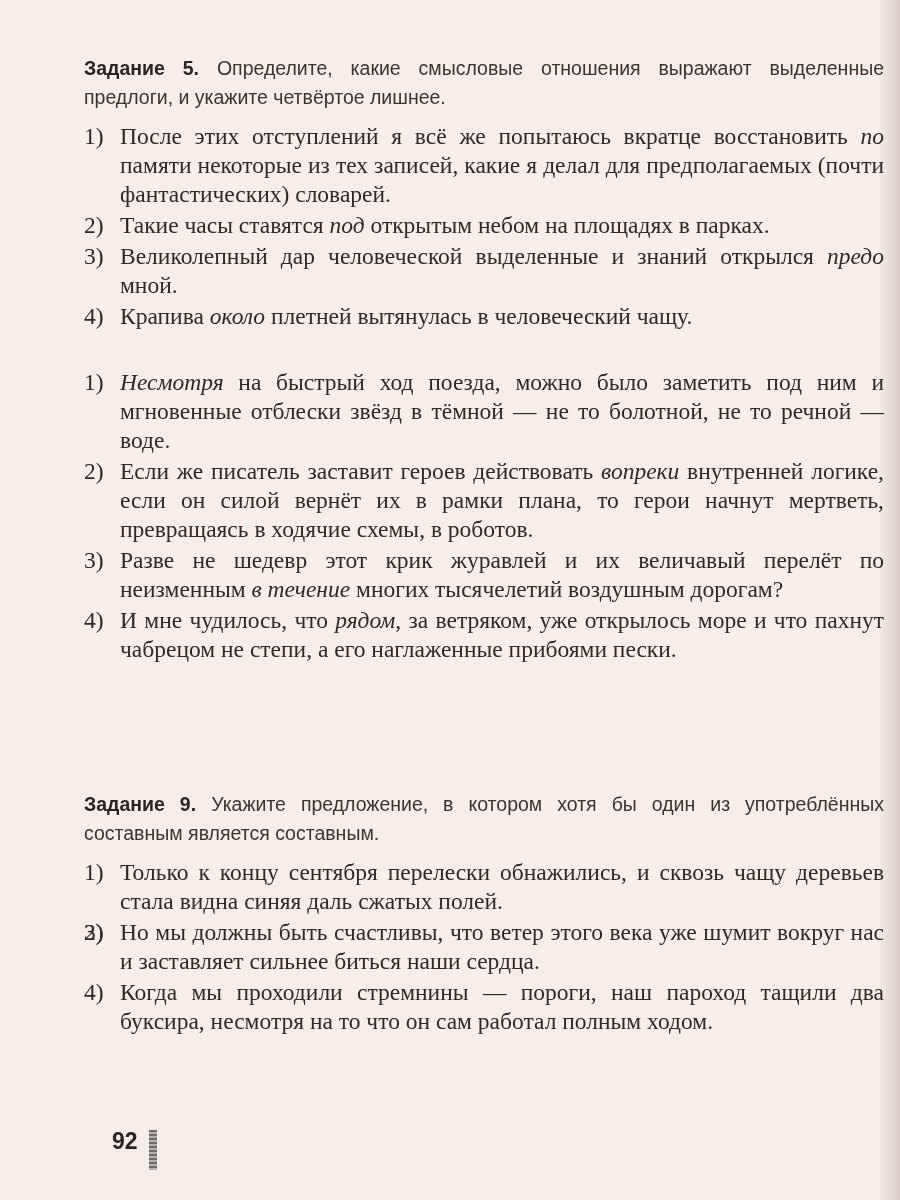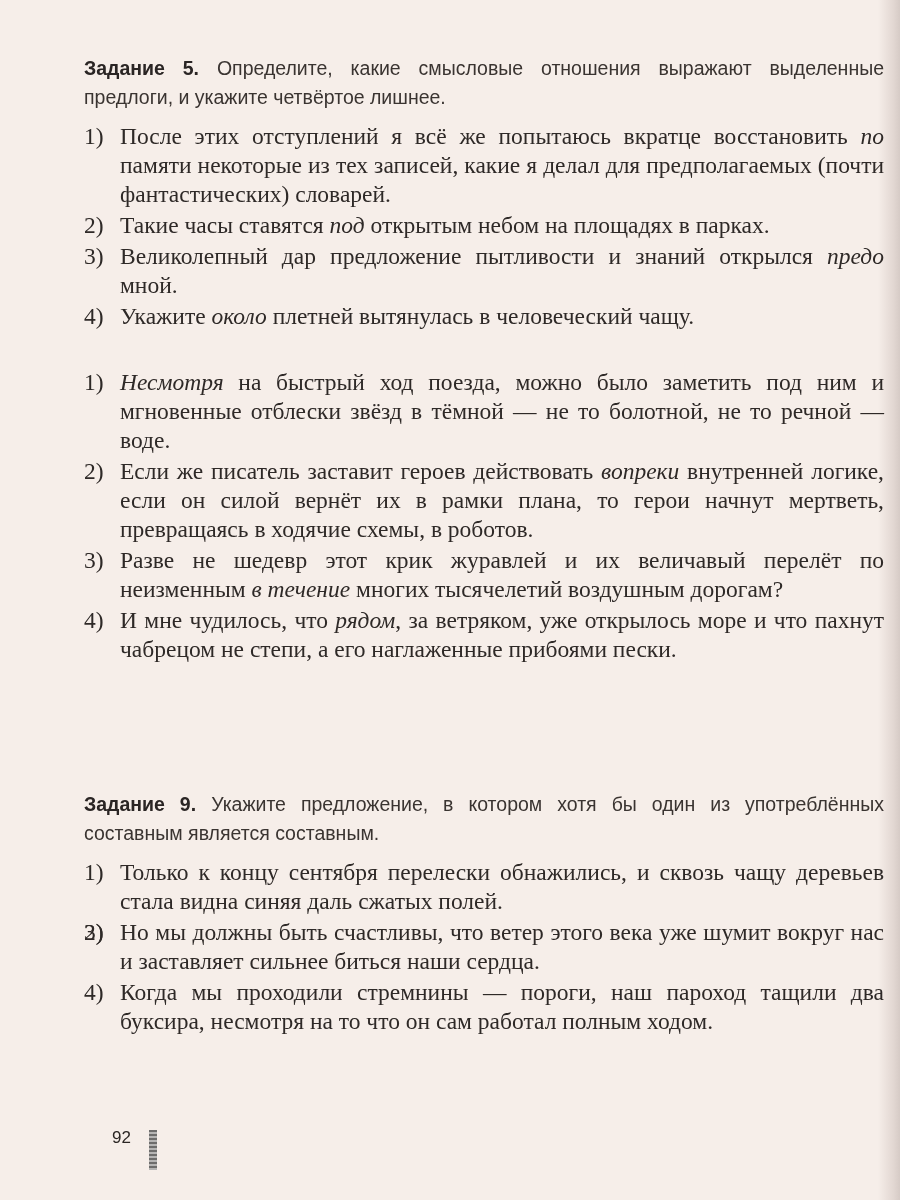--- a/index.html
+++ b/index.html
@@ -27,42 +27,42 @@
     font-size: 23.5px; line-height: 29px;
     text-align: justify; margin: 0 0 2px 0;
     color: #2e2927;
   }
   .item .num { position: absolute; left: 0; top: 0; }
   .item i { font-style: italic; margin-top: 24px; }
   .block { position: absolute; left: 0; width: 800px; }
   .page-num {
     position: absolute; left: 112px; top: 1128px;
     font-family: "Liberation Sans", "DejaVu Sans", sans-serif;
-    font-weight: normal; font-size: 17px; color: #2b2624;
+    font-weight: bold; font-size: 23px; color: #2b2624;
   }
   .spine {
     position: absolute; left: 149px; top: 1130px; width: 8px; height: 40px;
     background: repeating-linear-gradient(to bottom, #555 0, #555 2px, #aaa 2px, #aaa 4px);
     opacity: 0.85;
   }
 </style>
 </head>
 <body>
 
 <div class="edge-shadow"></div>
 
 <div class="page">
 
   <section class="block" style="top:0px;">
     <p class="task-head"><b>Задание 5.</b> <span>Определите, какие смысловые отношения выражают выделенные предлоги, и укажите четвёртое лишнее.</span></p>
     <ol class="items">
       <li class="item"><span class="num">1)</span><span>После этих отступлений я всё же попытаюсь вкратце восстановить </span><i>по</i><span> памяти некоторые из тех записей, какие я делал для предполагаемых (почти фантастических) словарей.</span></li>
       <li class="item"><span class="num">2)</span><span>Такие часы ставятся </span><i>под</i><span> открытым небом на площадях в парках.</span></li>
-      <li class="item"><span class="num">3)</span><span>Великолепный дар предложение пытливости и знаний открылся </span><i>предо</i><span> мной.</span></li>
-      <li class="item"><span class="num">4)</span><span>Укажите </span><i>около</i><span> плетней вытянулась в человеческий чащу.</span></li>
+      <li class="item"><span class="num">3)</span><span>Великолепный дар человеческой выделенные и знаний открылся </span><i>предо</i><span> мной.</span></li>
+      <li class="item"><span class="num">4)</span><span>Крапива </span><i>около</i><span> плетней вытянулась в человеческий чащу.</span></li>
     </ol>
   </section>
 
   <section class="block" style="top:314px;">
     <ol class="items">
       <li class="item"><span class="num">1)</span><span></span><i>Несмотря</i><span> на быстрый ход поезда, можно было заметить под ним и мгновенные отблески звёзд в тёмной — не то болотной, не то речной — воде.</span></li>
       <li class="item"><span class="num">2)</span><span>Если же писатель заставит героев действовать </span><i>вопреки</i><span> внутренней логике, если он силой вернёт их в рамки плана, то герои начнут мертветь, превращаясь в ходячие схемы, в роботов.</span></li>
       <li class="item"><span class="num">3)</span><span>Разве не шедевр этот крик журавлей и их величавый перелёт по неизменным </span><i>в течение</i><span> многих тысячелетий воздушным дорогам?</span></li>
       <li class="item"><span class="num">4)</span><span>И мне чудилось, что </span><i>рядом</i><span>, за ветряком, уже открылось море и что пахнут чабрецом не степи, а его наглаженные прибоями пески.</span></li>
     </ol>

